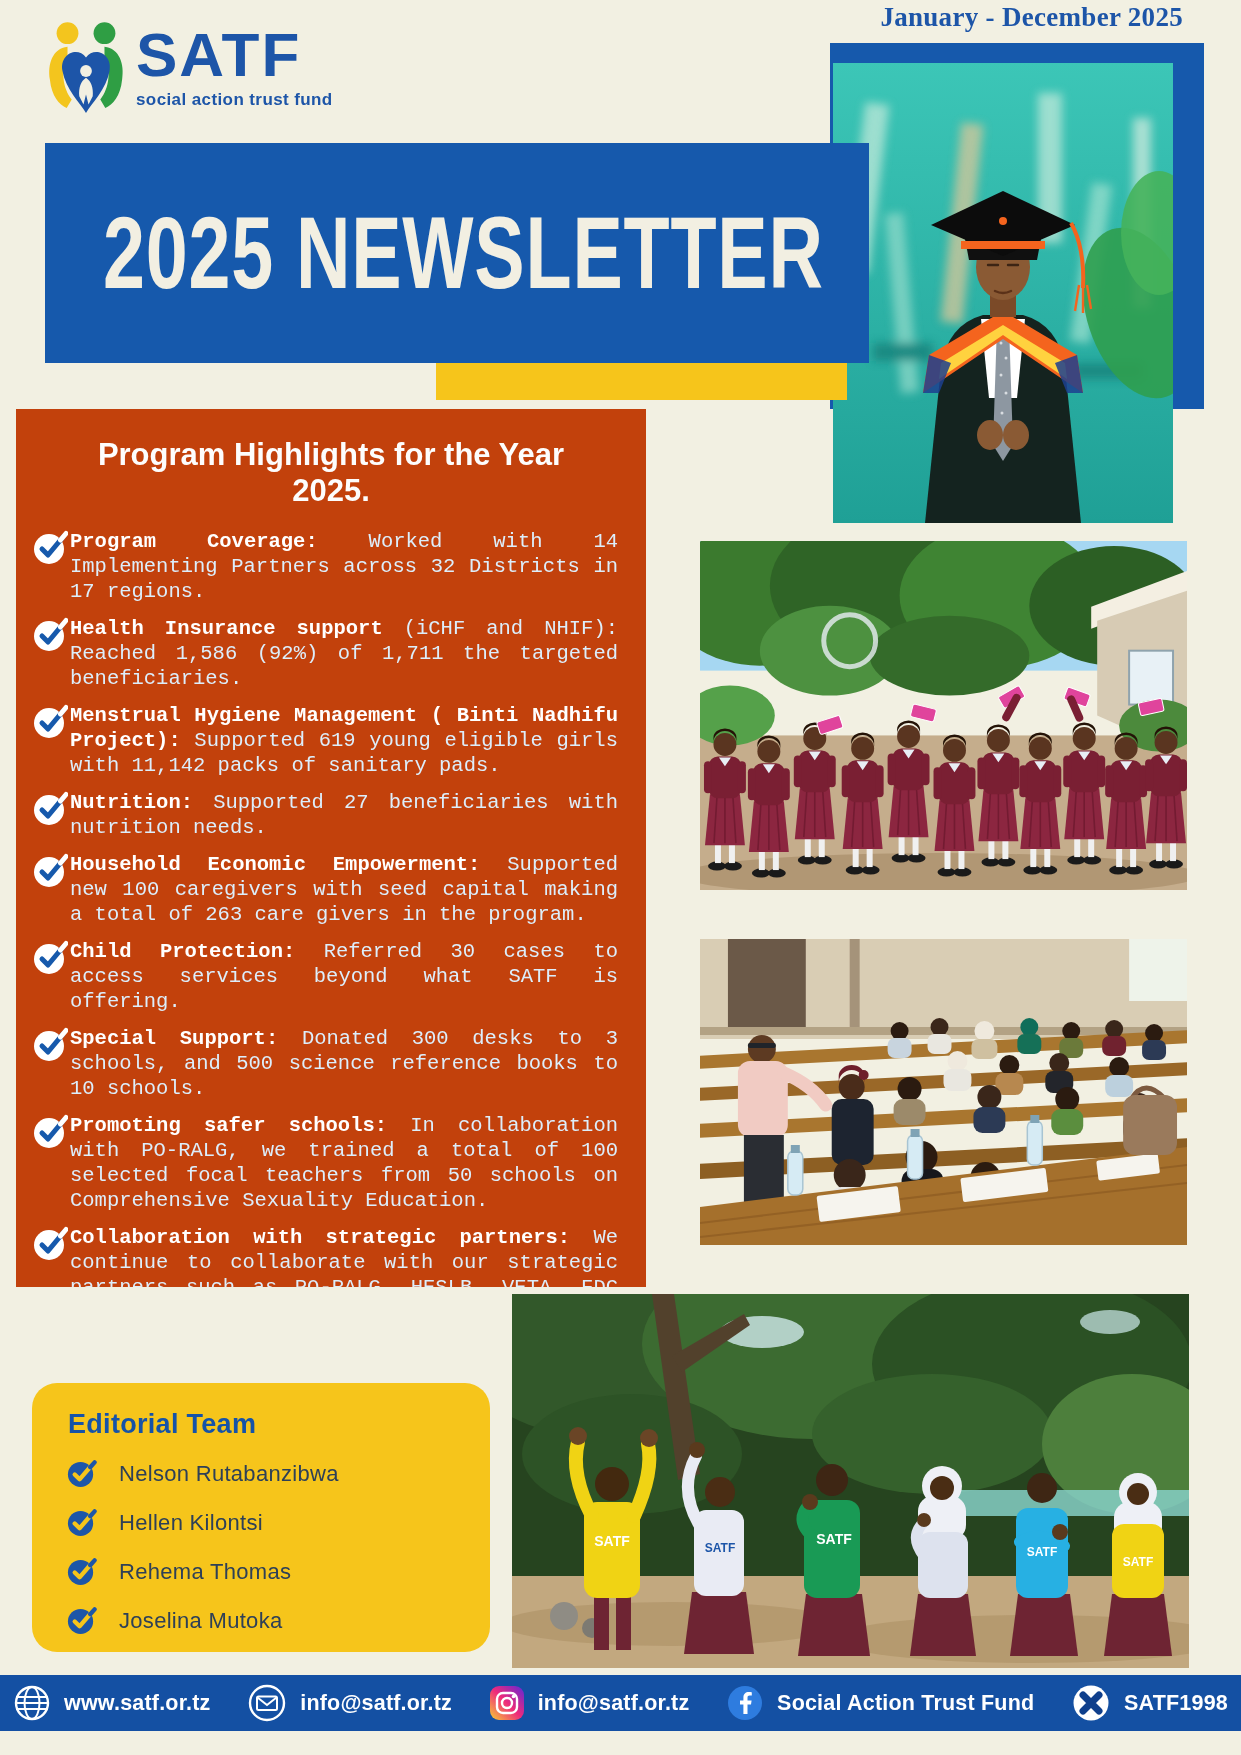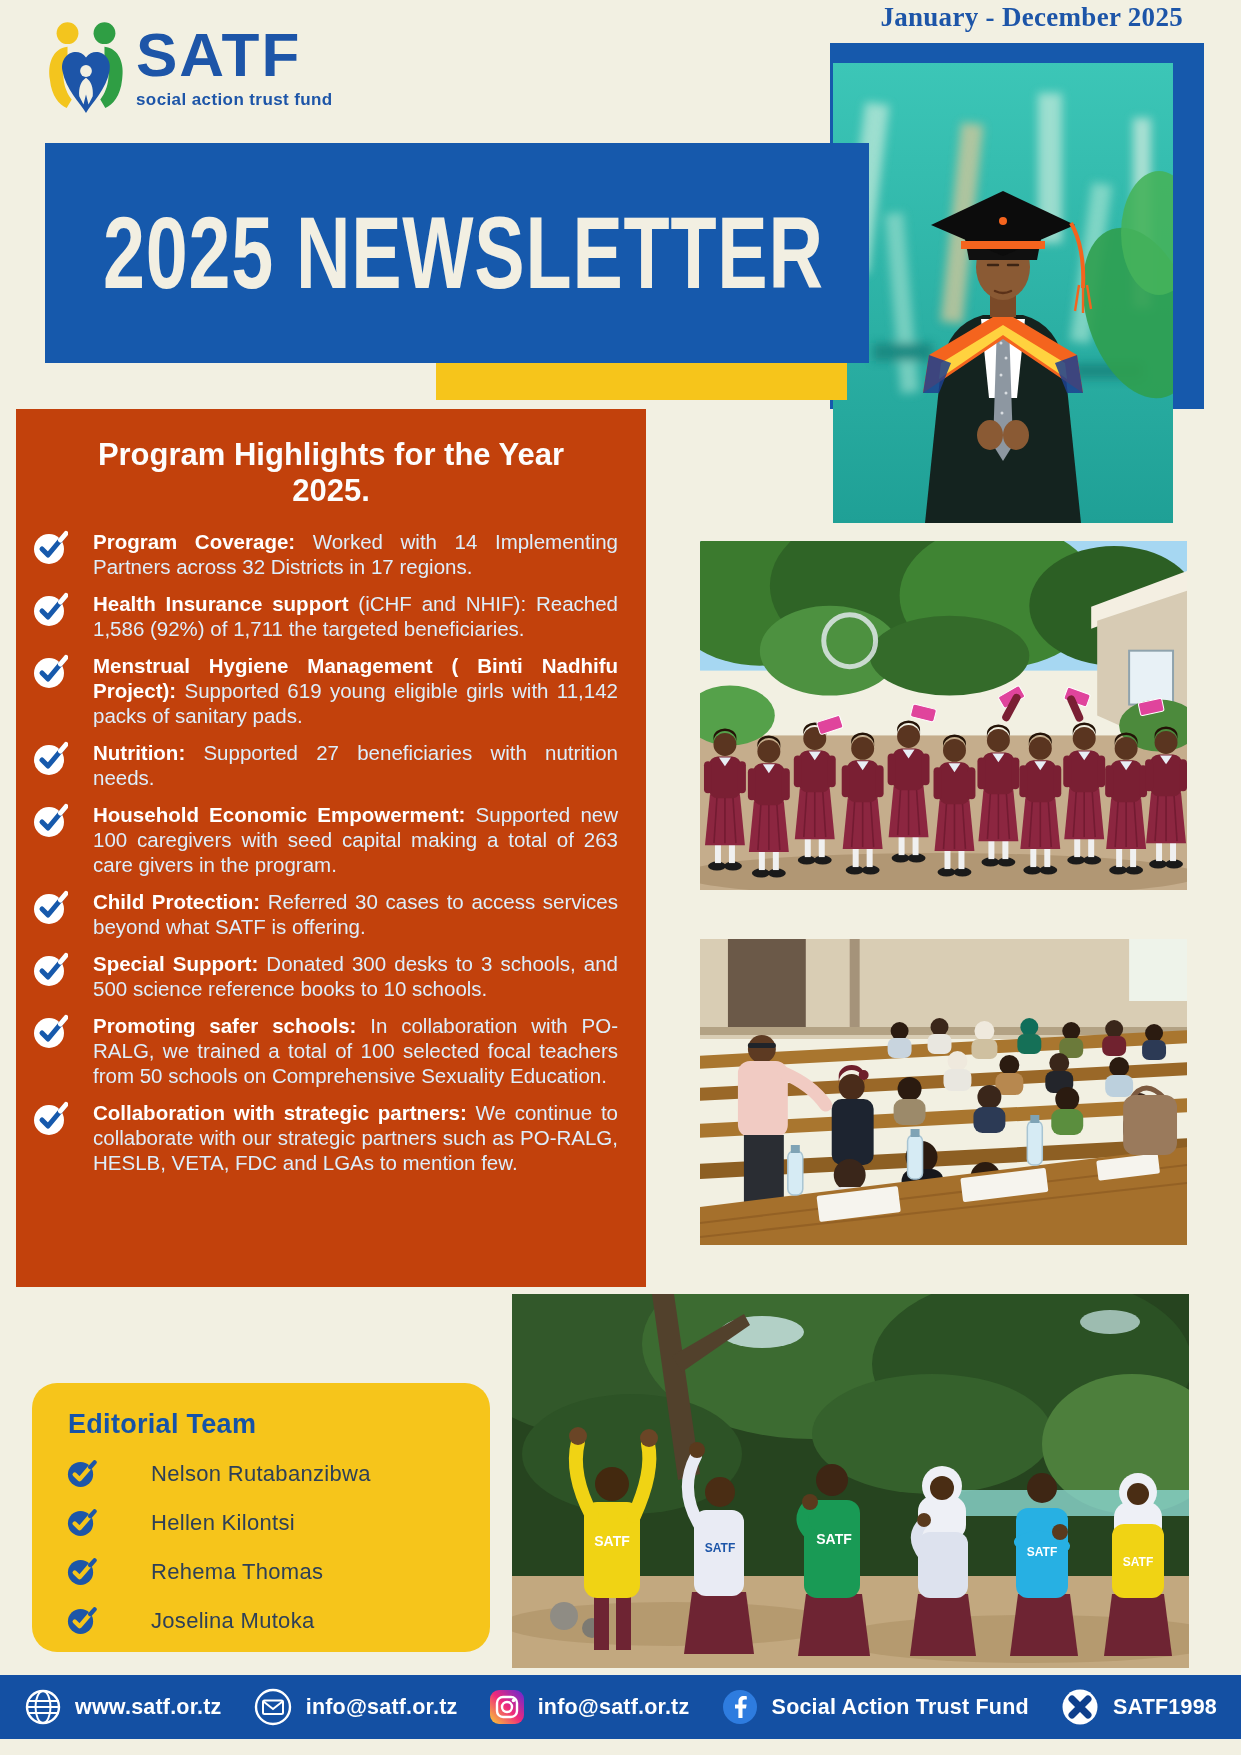--- a/index.html
+++ b/index.html
@@ -26,40 +26,40 @@
   .grad-frame{left:830px;top:43px;width:374px;height:366px;background:#1659ac;z-index:1;}
   .grad-photo{left:833px;top:63px;width:340px;height:460px;z-index:1;}
   .photo svg{display:block;width:100%;height:100%;}
 
   
   .program-box{left:16px;top:409px;width:630px;height:878px;background:#c2410c;z-index:3;
                color:#fff;overflow:hidden;}
   .program-title{width:480px;margin:28px auto 20px auto;text-align:center;
                  font-size:31px;font-weight:700;line-height:1.16;color:#fdfdfd;}
   .hl-list{padding:0 28px 0 16px;}
-  .hl-item{display:flex;gap:25px;margin-bottom:12px;}
+  .hl-item{display:flex;gap:2px;margin-bottom:12px;font-family:Liberation Mono, monospace;}
   .hl-icon{flex:none;width:36px;height:36px;margin-top:1px;}
   .hl-text{font-size:20.5px;line-height:1.22;text-align:justify;color:#ddeefb;}
   .hl-text .b{font-weight:700;color:#ffffff;}
 
   
   .photo2{left:700px;top:541px;width:487px;height:349px;}
   .photo3{left:700px;top:939px;width:487px;height:306px;}
   .photo4{left:512px;top:1294px;width:677px;height:374px;}
 
   
   .editorial{left:32px;top:1383px;width:458px;height:269px;background:#f6c51b;z-index:2;border-radius:25px;}
   .ed-title{margin:26px 0 6px 36px;font-size:27px;font-weight:700;color:#1553a8;letter-spacing:.3px;}
   .ed-item{display:flex;align-items:center;gap:22px;margin:18px 0 0 34px;}
   .ed-icon{flex:none;width:31px;height:31px;}
-  .ed-name{font-size:22px;color:#2e4057;font-weight:400;letter-spacing:.3px;margin-left:32px;}
-
-  
-  .footer{left:0;top:1675px;width:1241px;height:64px;background:#1450a3;z-index:4;
-          display:flex;align-items:center;justify-content:space-between;padding:0 24px;box-sizing:border-box;text-align:center;}
+  .ed-name{font-size:22px;color:#2e4057;font-weight:400;letter-spacing:.3px;}
+
+  
+  .footer{left:0;top:1675px;width:1241px;height:56px;background:#1450a3;z-index:4;
+          display:flex;align-items:center;justify-content:space-between;padding:0 13px;box-sizing:border-box;text-align:center;}
   .f-item{display:flex;align-items:center;gap:13px;color:#fff;}
   .f-label{font-size:21.5px;font-weight:700;letter-spacing:.2px;}
   .f-icon{display:block;}
 </style>
 </head>
 <body>
 
 <div class="page">
 
   <svg class="abs logo-icon" viewBox="0 0 100 120">

